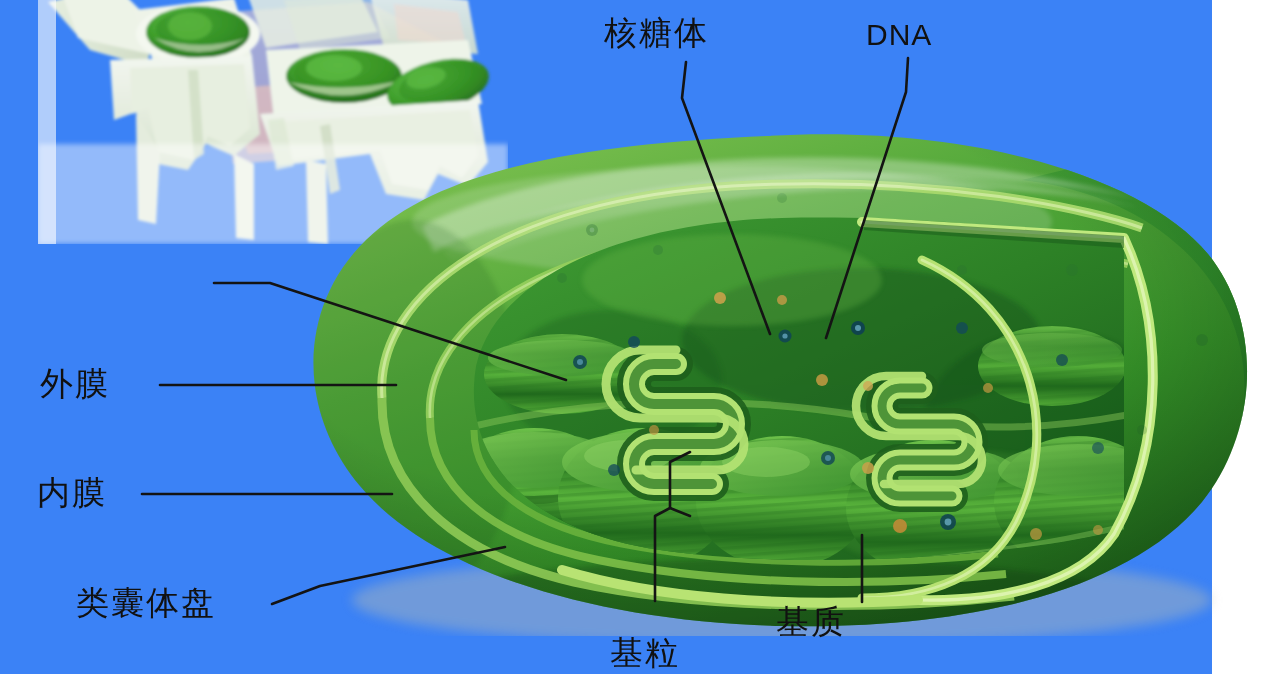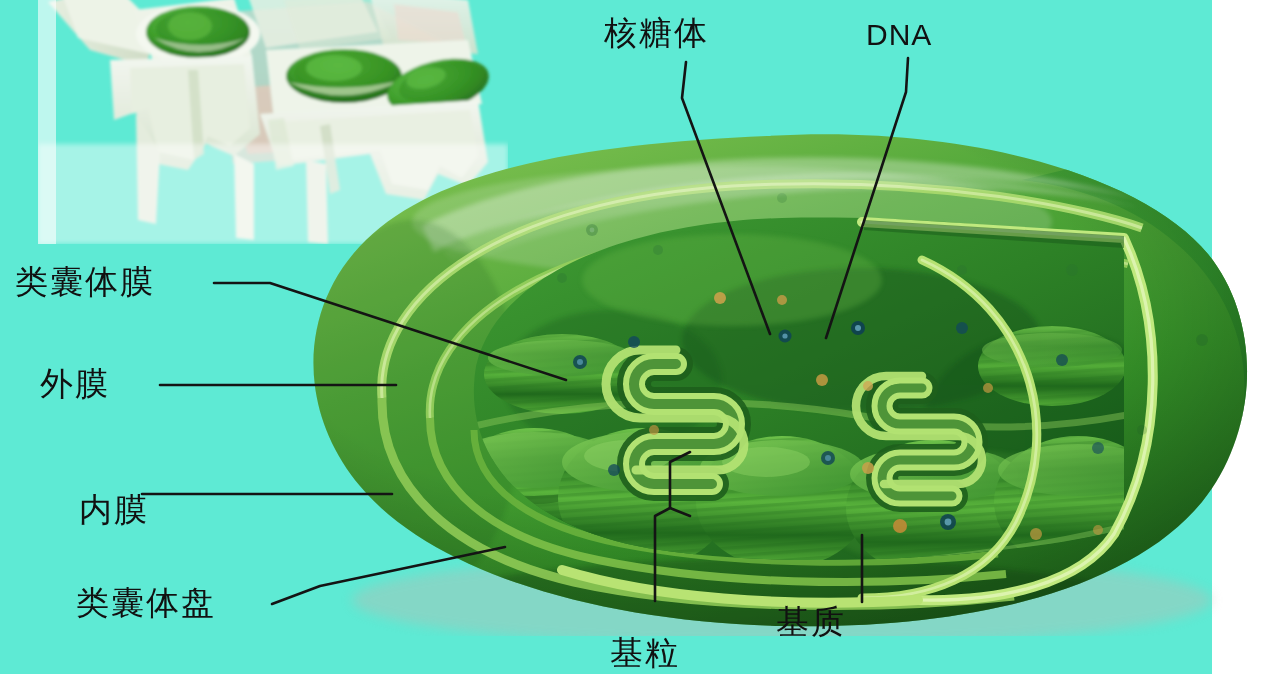--- a/index.html
+++ b/index.html
@@ -4,21 +4,21 @@
 <title>Chloroplast Diagram</title>
 <style>
   html,body{margin:0;padding:0;}
   body{
     width:1264px;height:674px;
     background:#ffffff;
     font-family:"Liberation Serif","DejaVu Serif",serif;
     overflow:hidden;
     position:relative;
   }
-  #stage{position:absolute;left:0;top:0;width:1212px;height:674px;background:#5eead4;}
+  #stage{position:absolute;left:0;top:0;width:1212px;height:674px;background:#3b82f6;}
 
   
   .inset{position:absolute;left:38px;top:-6px;width:470px;height:250px;}
   .inset svg{display:block;}
 
   
   .organelle{position:absolute;left:262px;top:130px;width:1002px;height:506px;}
   .organelle svg{display:block;}
 
   
@@ -435,25 +435,24 @@
 
       <path d="M655 601 L655 516 L670 508 L670 462 L690 452"></path>
       <path d="M670 508 L690 516"></path>
     </g>
   </svg>
 
   <div class="lbl cjk" style="left:604px;top:17px;">核糖体</div>
 
   <div class="lbl latin" style="left:866px;top:20px;">DNA</div>
 
-  <div class="lbl cjk" style="left:15px;top:266px;">类囊体膜</div>
 
   <div class="lbl cjk" style="left:40px;top:368px;">外膜</div>
 
-  <div class="lbl cjk" style="left:37px;top:494px;margin-left:42px;">内膜</div>
+  <div class="lbl cjk" style="left:37px;top:477px;">内膜</div>
 
   <div class="lbl cjk" style="left:76px;top:587px;">类囊体盘</div>
 
   <div class="lbl cjk" style="left:610px;top:606px;margin-top:31px;">基粒</div>
 
   <div class="lbl cjk" style="left:776px;top:606px;">基质</div>
 
 
 </div>
 

